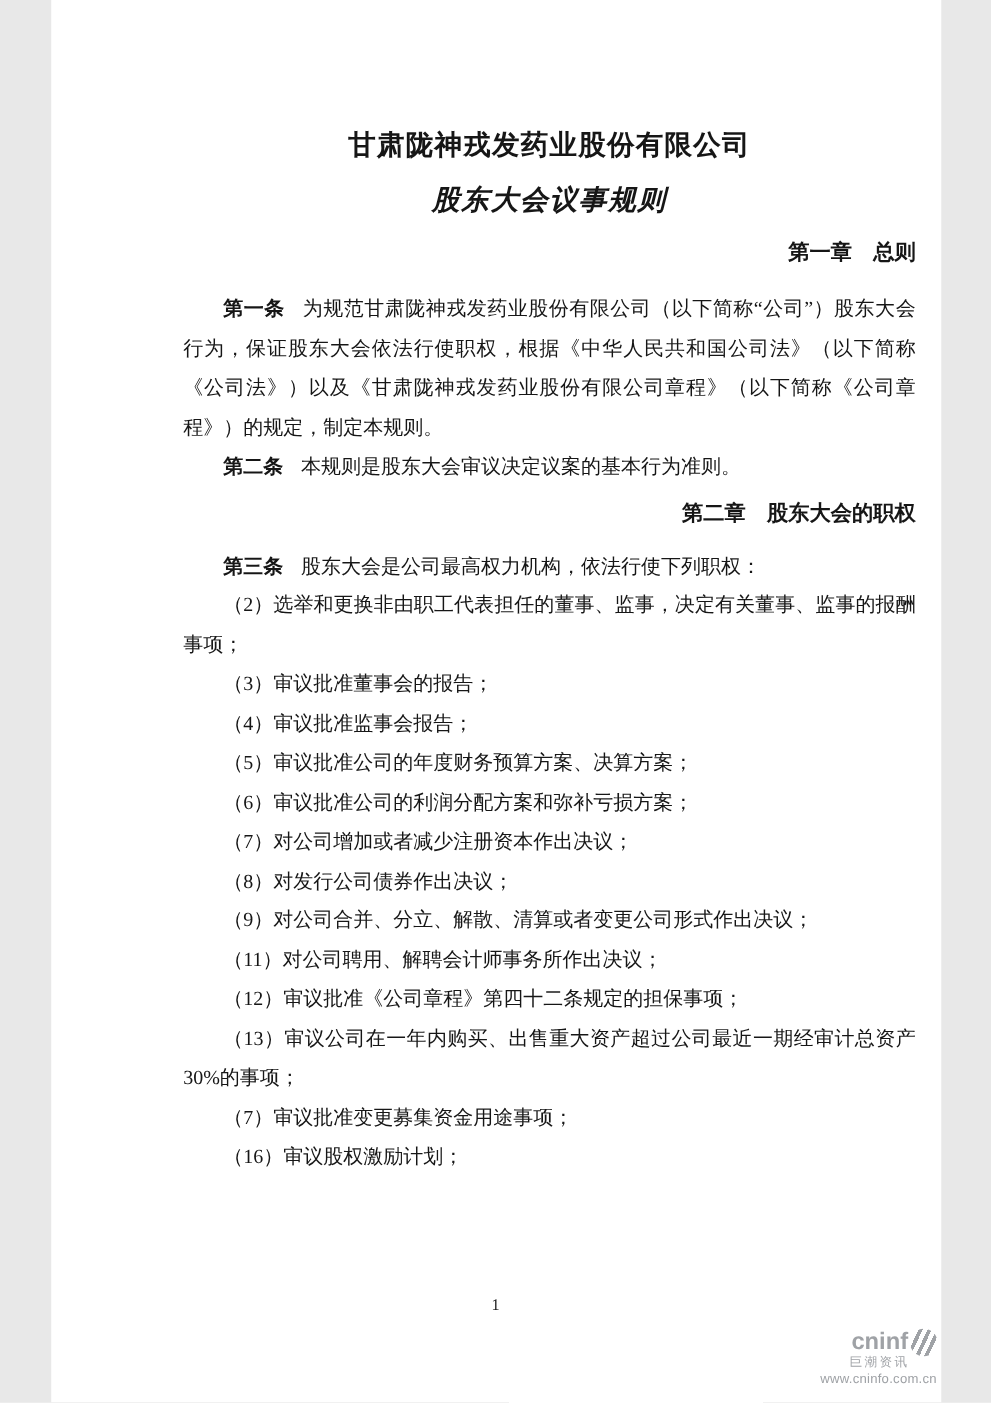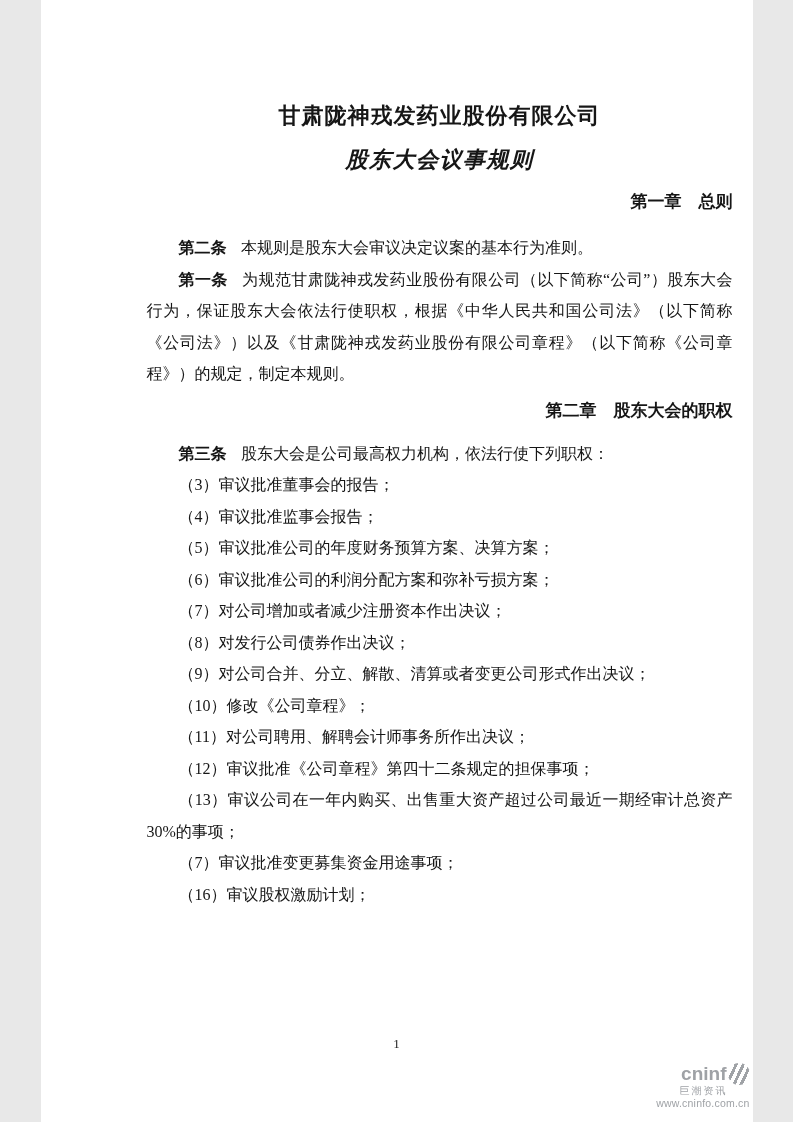--- a/index.html
+++ b/index.html
@@ -59,36 +59,36 @@
 <body>
 
 <div class="page">
   <div class="content">
 
     <h1 class="doc-title">甘肃陇神戎发药业股份有限公司</h1>
     <h2 class="doc-subtitle">股东大会议事规则</h2>
 
     <h3 class="chapter first">第一章　总则</h3>
 
+    <p class="article"><span class="label">第一条</span><span>为规范甘肃陇神戎发药业股份有限公司（以下简称“公司”）股东大会行为，保证股东大会依法行使职权，根据《中华人民共和国公司法》（以下简称《公司法》）以及《甘肃陇神戎发药业股份有限公司章程》（以下简称《公司章程》）的规定，制定本规则。</span></p>
+
     <p class="article"><span class="label">第二条</span><span>本规则是股东大会审议决定议案的基本行为准则。</span></p>
-
-    <p class="article"><span class="label">第一条</span><span>为规范甘肃陇神戎发药业股份有限公司（以下简称“公司”）股东大会行为，保证股东大会依法行使职权，根据《中华人民共和国公司法》（以下简称《公司法》）以及《甘肃陇神戎发药业股份有限公司章程》（以下简称《公司章程》）的规定，制定本规则。</span></p>
 
     <h3 class="chapter second">第二章　股东大会的职权</h3>
 
     <p class="article"><span class="label">第三条</span><span>股东大会是公司最高权力机构，依法行使下列职权：</span></p>
 
+    <p class="item">（2）选举和更换非由职工代表担任的董事、监事，决定有关董事、监事的报酬事项；</p>
     <p class="item">（3）审议批准董事会的报告；</p>
     <p class="item">（4）审议批准监事会报告；</p>
     <p class="item">（5）审议批准公司的年度财务预算方案、决算方案；</p>
     <p class="item">（6）审议批准公司的利润分配方案和弥补亏损方案；</p>
     <p class="item">（7）对公司增加或者减少注册资本作出决议；</p>
     <p class="item">（8）对发行公司债券作出决议；</p>
     <p class="item">（9）对公司合并、分立、解散、清算或者变更公司形式作出决议；</p>
-    <p class="item">（10）修改《公司章程》；</p>
     <p class="item">（11）对公司聘用、解聘会计师事务所作出决议；</p>
     <p class="item">（12）审议批准《公司章程》第四十二条规定的担保事项；</p>
     <p class="item">（13）审议公司在一年内购买、出售重大资产超过公司最近一期经审计总资产 30%的事项；</p>
     <p class="item">（7）审议批准变更募集资金用途事项；</p>
     <p class="item">（16）审议股权激励计划；</p>
 
   </div>
 
   <div class="pagenum">1</div>
 

